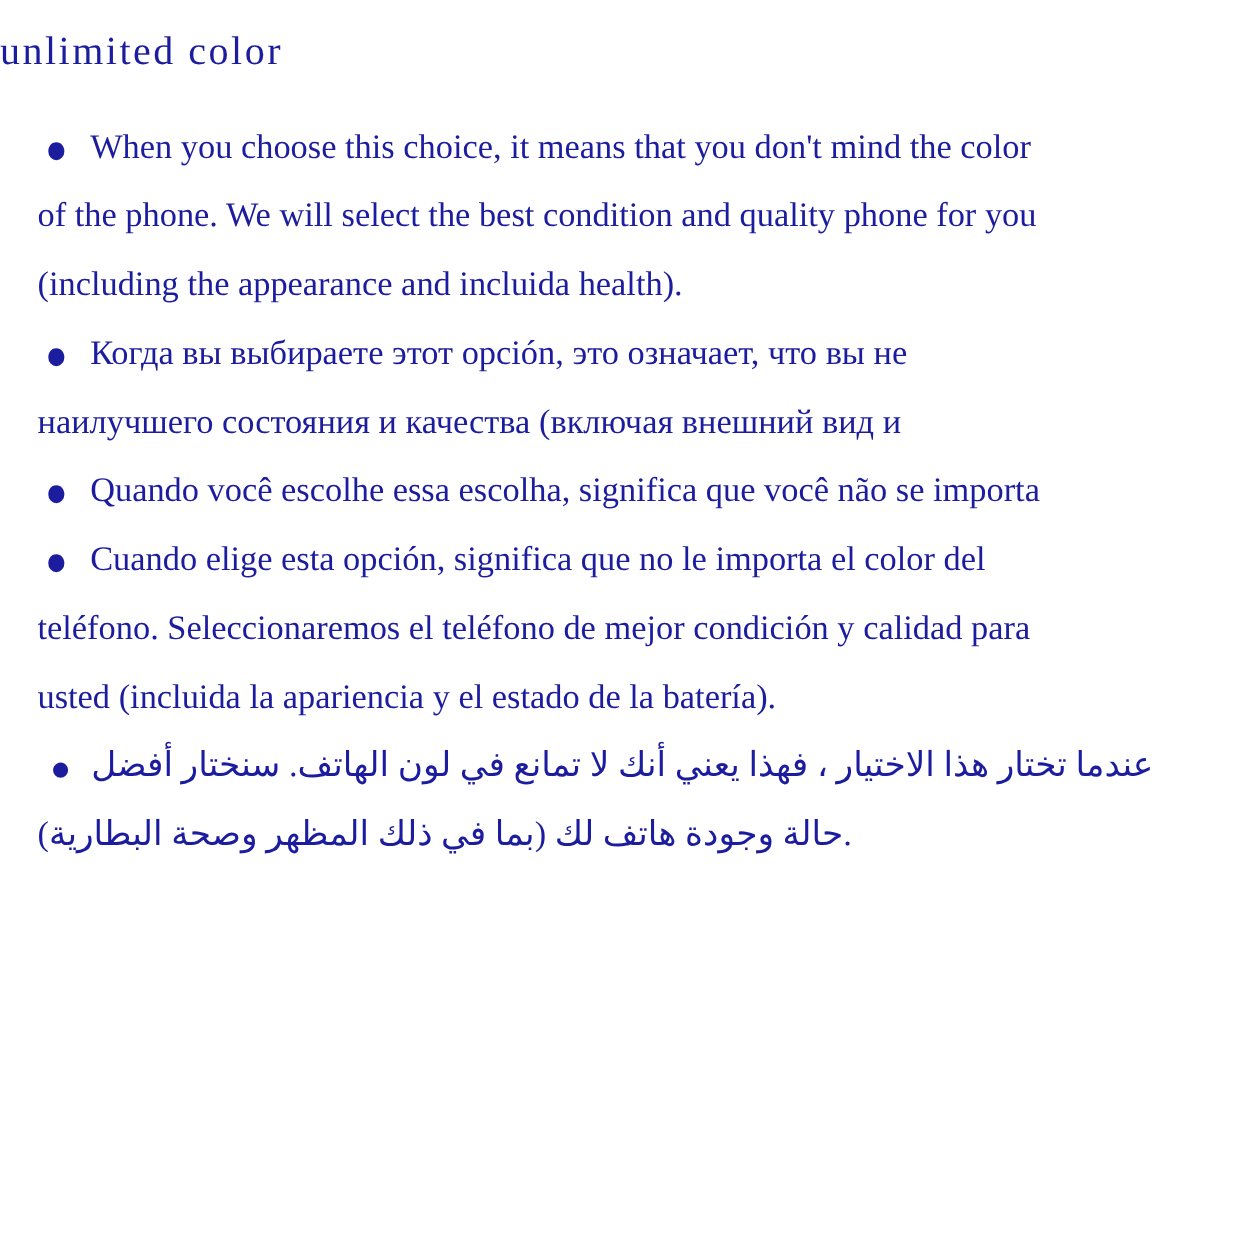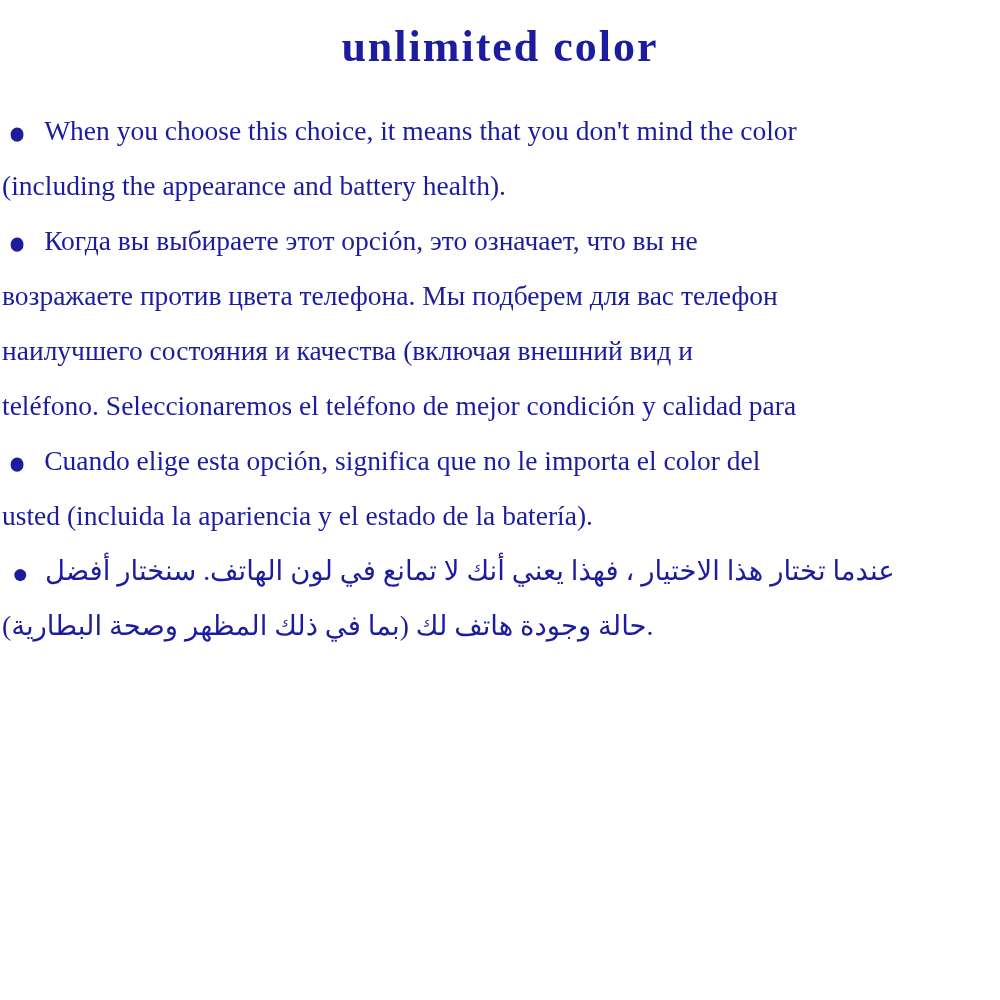--- a/index.html
+++ b/index.html
@@ -9,28 +9,28 @@
   }
   body {
     width: 1000px;
     height: 1000px;
     overflow: hidden;
     color: #1c1c9e;
     font-family: "Liberation Serif", serif;
   }
   .title {
     margin: 22px 0 0 0;
-    text-align: center;
-    font-size: 44px;
-    font-weight: bold;
+    text-align: left;
+    font-size: 32px;
+    font-weight: normal;
     letter-spacing: 2px;
     line-height: 1.15;
   }
   .content {
-    margin: 30px 16px 0 2px;
+    margin: 30px 16px 0 30px;
   }
   .para {
     margin: 0;
   }
   .line {
     font-size: 27.5px;
     line-height: 55px;
     white-space: nowrap;
     overflow: hidden;
   }
@@ -53,32 +53,33 @@
   }
 </style>
 </head>
 <body style="color: rgb(28, 28, 158); background: rgb(255, 255, 255);">
 
 <div class="page">
   <h1 class="title">unlimited color</h1>
   <div class="content">
       <div class="para">
         <div class="line"><span class="bullet">●</span><span>When you choose this choice, it means that you don't mind the color</span></div>
-        <div class="line"><span>(including the appearance and battery health).</span></div>
+        <div class="line"><span>of the phone. We will select the best condition and quality phone for you</span></div>
+        <div class="line"><span>(including the appearance and incluida health).</span></div>
       </div>
       <div class="para">
         <div class="line"><span class="bullet">●</span><span>Когда вы выбираете этот opción, это означает, что вы не</span></div>
-        <div class="line"><span>возражаете против цвета телефона. Мы подберем для вас телефон</span></div>
         <div class="line"><span>наилучшего состояния и качества (включая внешний вид и</span></div>
       </div>
       <div class="para">
+        <div class="line"><span class="bullet">●</span><span>Quando você escolhe essa escolha, significa que você não se importa</span></div>
       </div>
       <div class="para">
+        <div class="line"><span class="bullet">●</span><span>Cuando elige esta opción, significa que no le importa el color del</span></div>
         <div class="line"><span>teléfono. Seleccionaremos el teléfono de mejor condición y calidad para</span></div>
-        <div class="line"><span class="bullet">●</span><span>Cuando elige esta opción, significa que no le importa el color del</span></div>
         <div class="line"><span>usted (incluida la apariencia y el estado de la batería).</span></div>
       </div>
       <div class="para ar">
         <div class="line"><span class="bullet">●</span><span>عندما تختار هذا الاختيار ، فهذا يعني أنك لا تمانع في لون الهاتف. سنختار أفضل</span></div>
         <div class="line"><span>حالة وجودة هاتف لك (بما في ذلك المظهر وصحة البطارية).</span></div>
       </div>
     </div>
 </div>
 
 </body></html>

